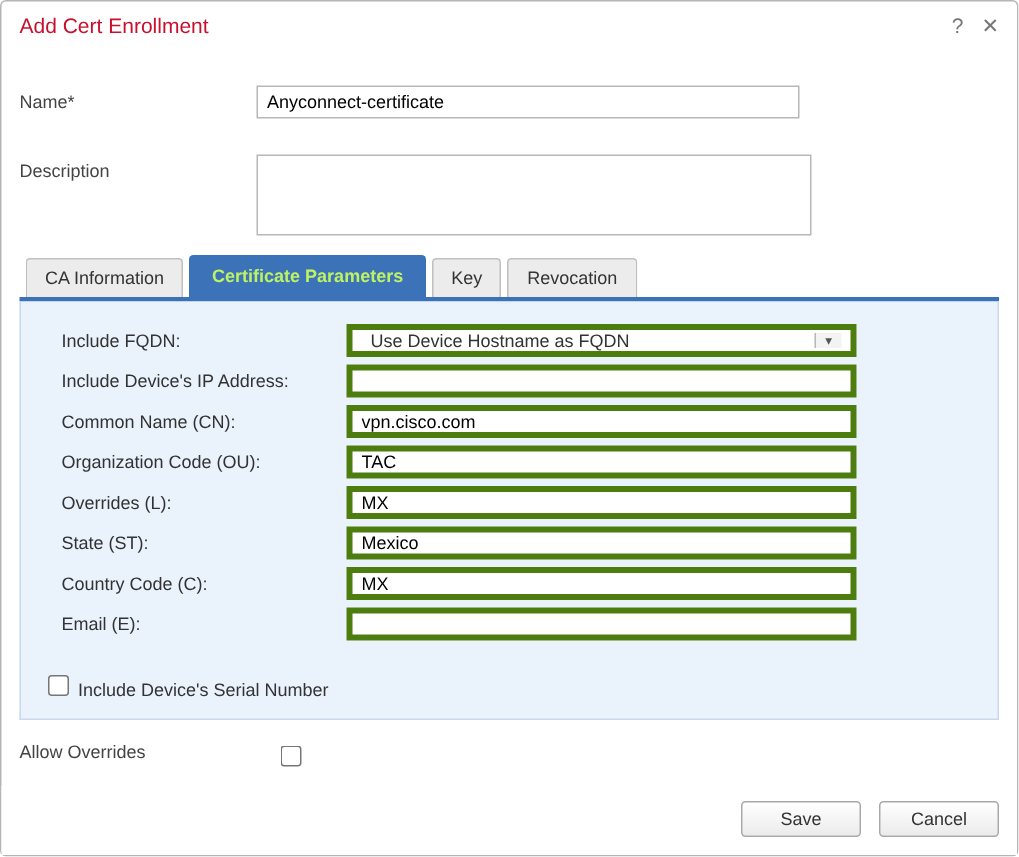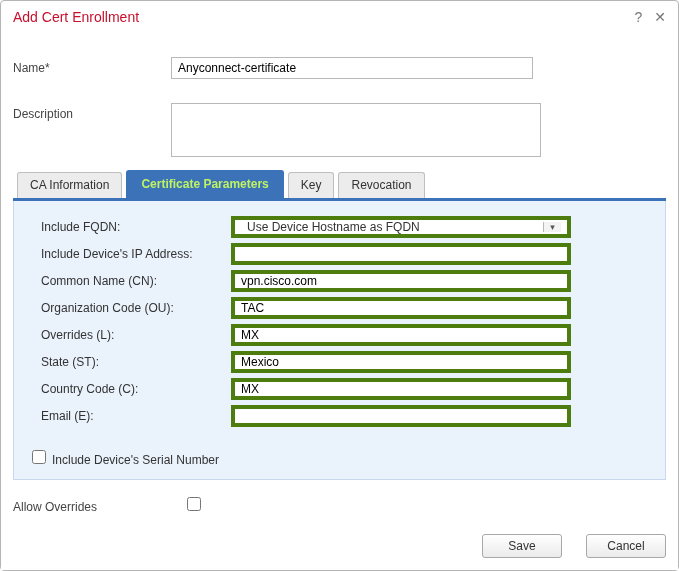--- a/index.html
+++ b/index.html
@@ -48,25 +48,25 @@
   }
   .combo { display:flex; align-items:center; position:relative; padding:0;}
   .combo .combo-text { flex:1; padding:2px 6px; line-height:18px; }
   .combo .combo-btn {
     width:18px; height:100%; border-left:1px solid #b8b8b8; background:#f3f3f3;
     display:flex; align-items:center; justify-content:center; cursor:pointer; font-size:9px; color:#555;
   }
   .checkrow { display:flex; align-items:flex-end; margin-top:20px; }
   .checkrow input { margin-right:6px; }
   .below { padding:14px 12px 0 12px; }
-  .below .row2 { display:flex; align-items:flex-end; }
+  .below .row2 { display:flex; align-items:flex-start; }
   .below .lbl2 { width:170px; color:#444;}
   .footer {
     position:absolute; left:0; right:0; bottom:0; padding:10px 12px 12px 12px;
-    display:flex; justify-content:flex-end; gap:24px;
+    display:flex; justify-content:flex-end; gap:12px;
     background:#fff;
   }
   .btn {
     min-width:80px; height:24px; border:1px solid #a8a8a8; border-radius:3px;
     background:linear-gradient(#ffffff,#ebebeb); cursor:pointer; font-size:12px; color:#333;
   }
   input[type=checkbox]{ width:14px; height:14px; }
 </style>
 </head>
 <body>

